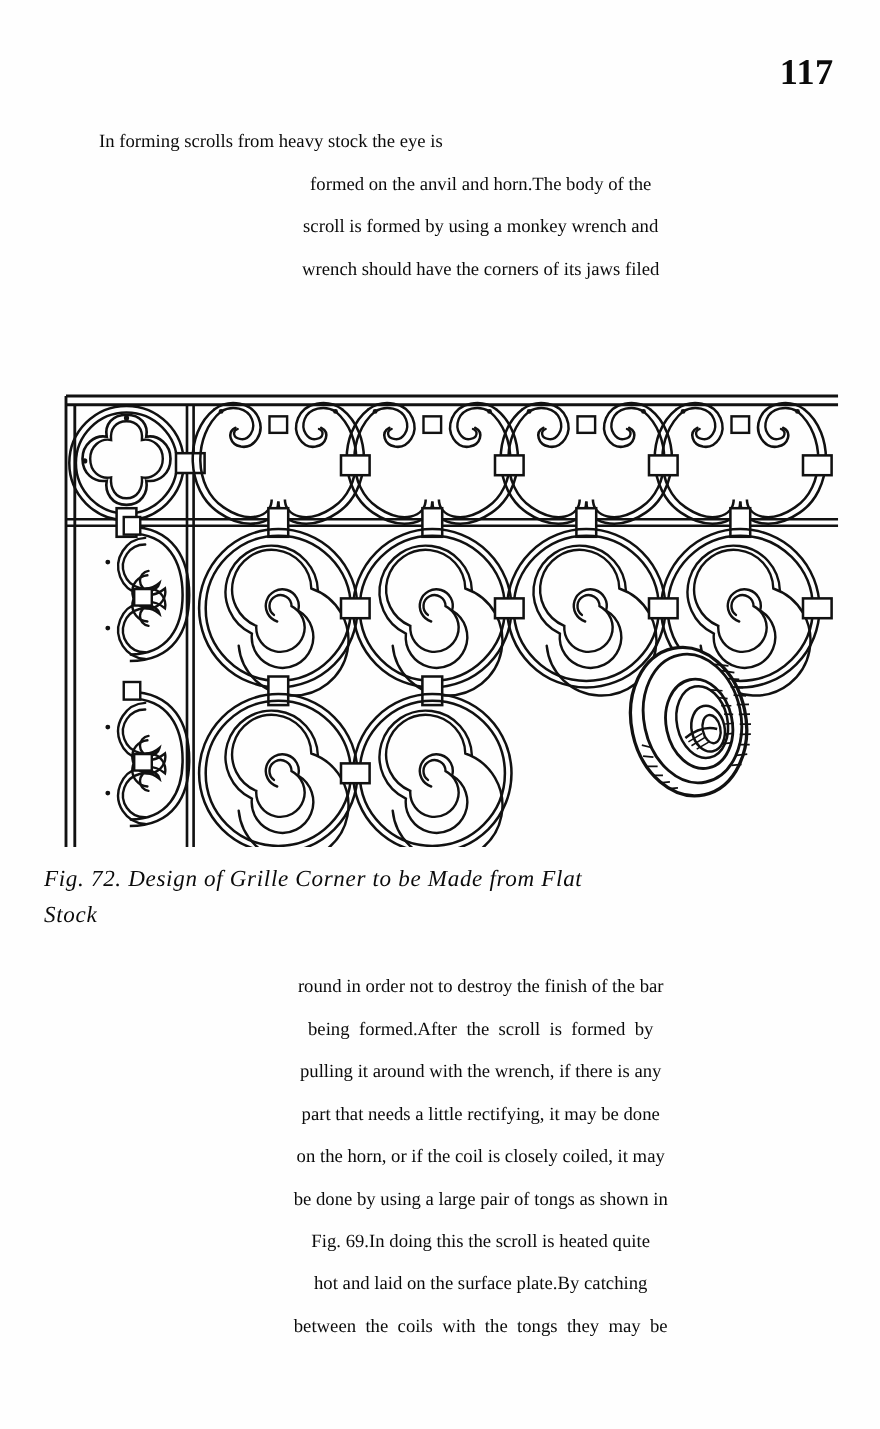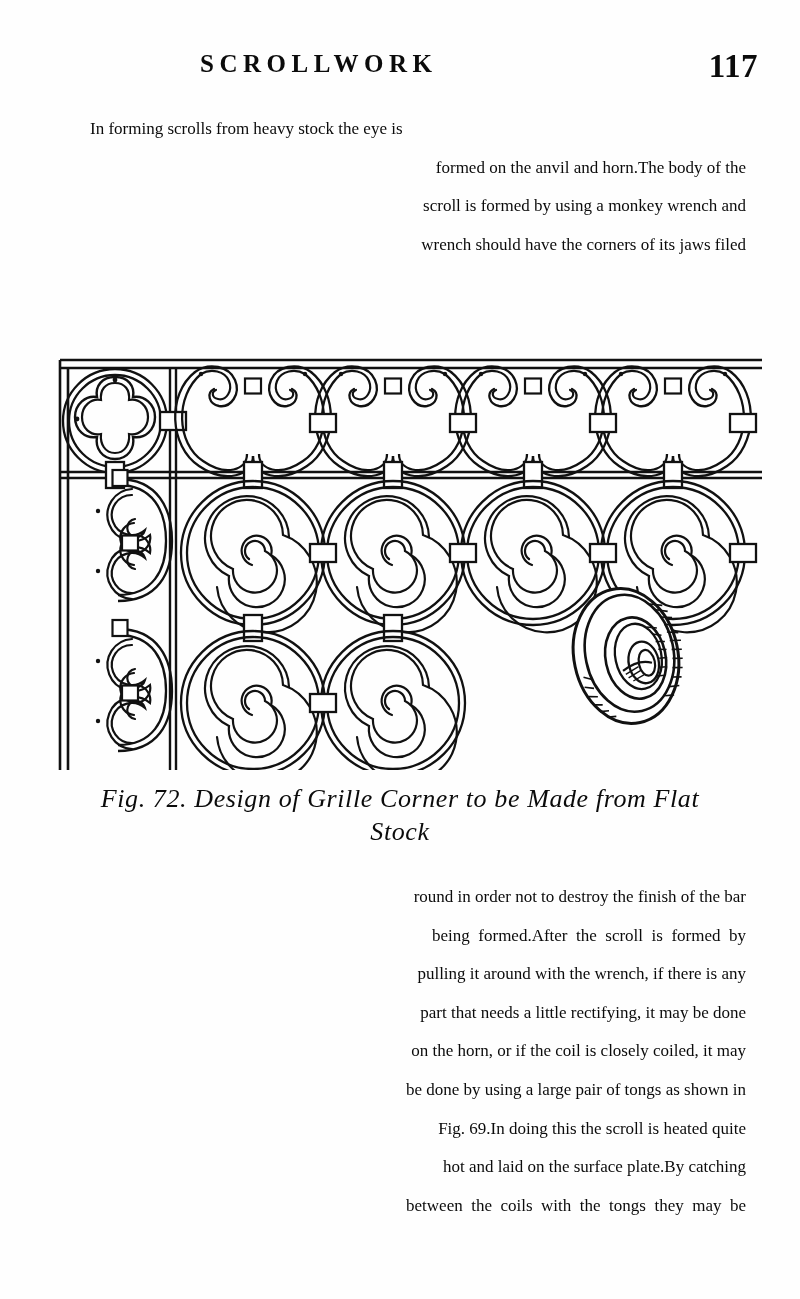--- a/index.html
+++ b/index.html
@@ -59,57 +59,56 @@
   .para-top { top: 110px; }
   .para-bottom { top: 878px; }
 
   .tline {
     white-space: nowrap;
     display: block;
     height: 38.6px;
   }
   .tline.just {
     display: flex;
-    justify-content: flex-end;
+    justify-content: center;
     width: 100%;
+    margin-left: 36px;
   }
   .tline.just > span { white-space: pre; }
   .indent { padding-left: 34px; }
 
   
   .figure {
     position: absolute;
     left: 48px;
     top: 338px;
     width: 714px;
     height: 432px;
   }
   .figure svg { display: block; width: 714px; height: 432px; }
 
   
   .caption {
     position: absolute;
     left: 40px;
     width: 720px;
     top: 782px;
-    text-align: center;
     font-style: italic;
-    font-size: 26px;
+    font-size: 21px;
     line-height: 33px;
     letter-spacing: 0.6px;
   }
   .caption-line { display: block; white-space: nowrap; }
 </style>
 </head>
 <body>
 
 <div class="page">
 
   <div class="running-head">
-    <div class="head-title">SCROLLWORK</div>
     <div class="head-folio">117</div>
   </div>
 
   <div class="para para-top">
     <span class="tline indent">In forming scrolls from heavy stock the eye is</span>
     <span class="tline just">
       <span>formed on the anvil and horn.</span>
       <span>The body of the</span>
     </span>
     <span class="tline just">

